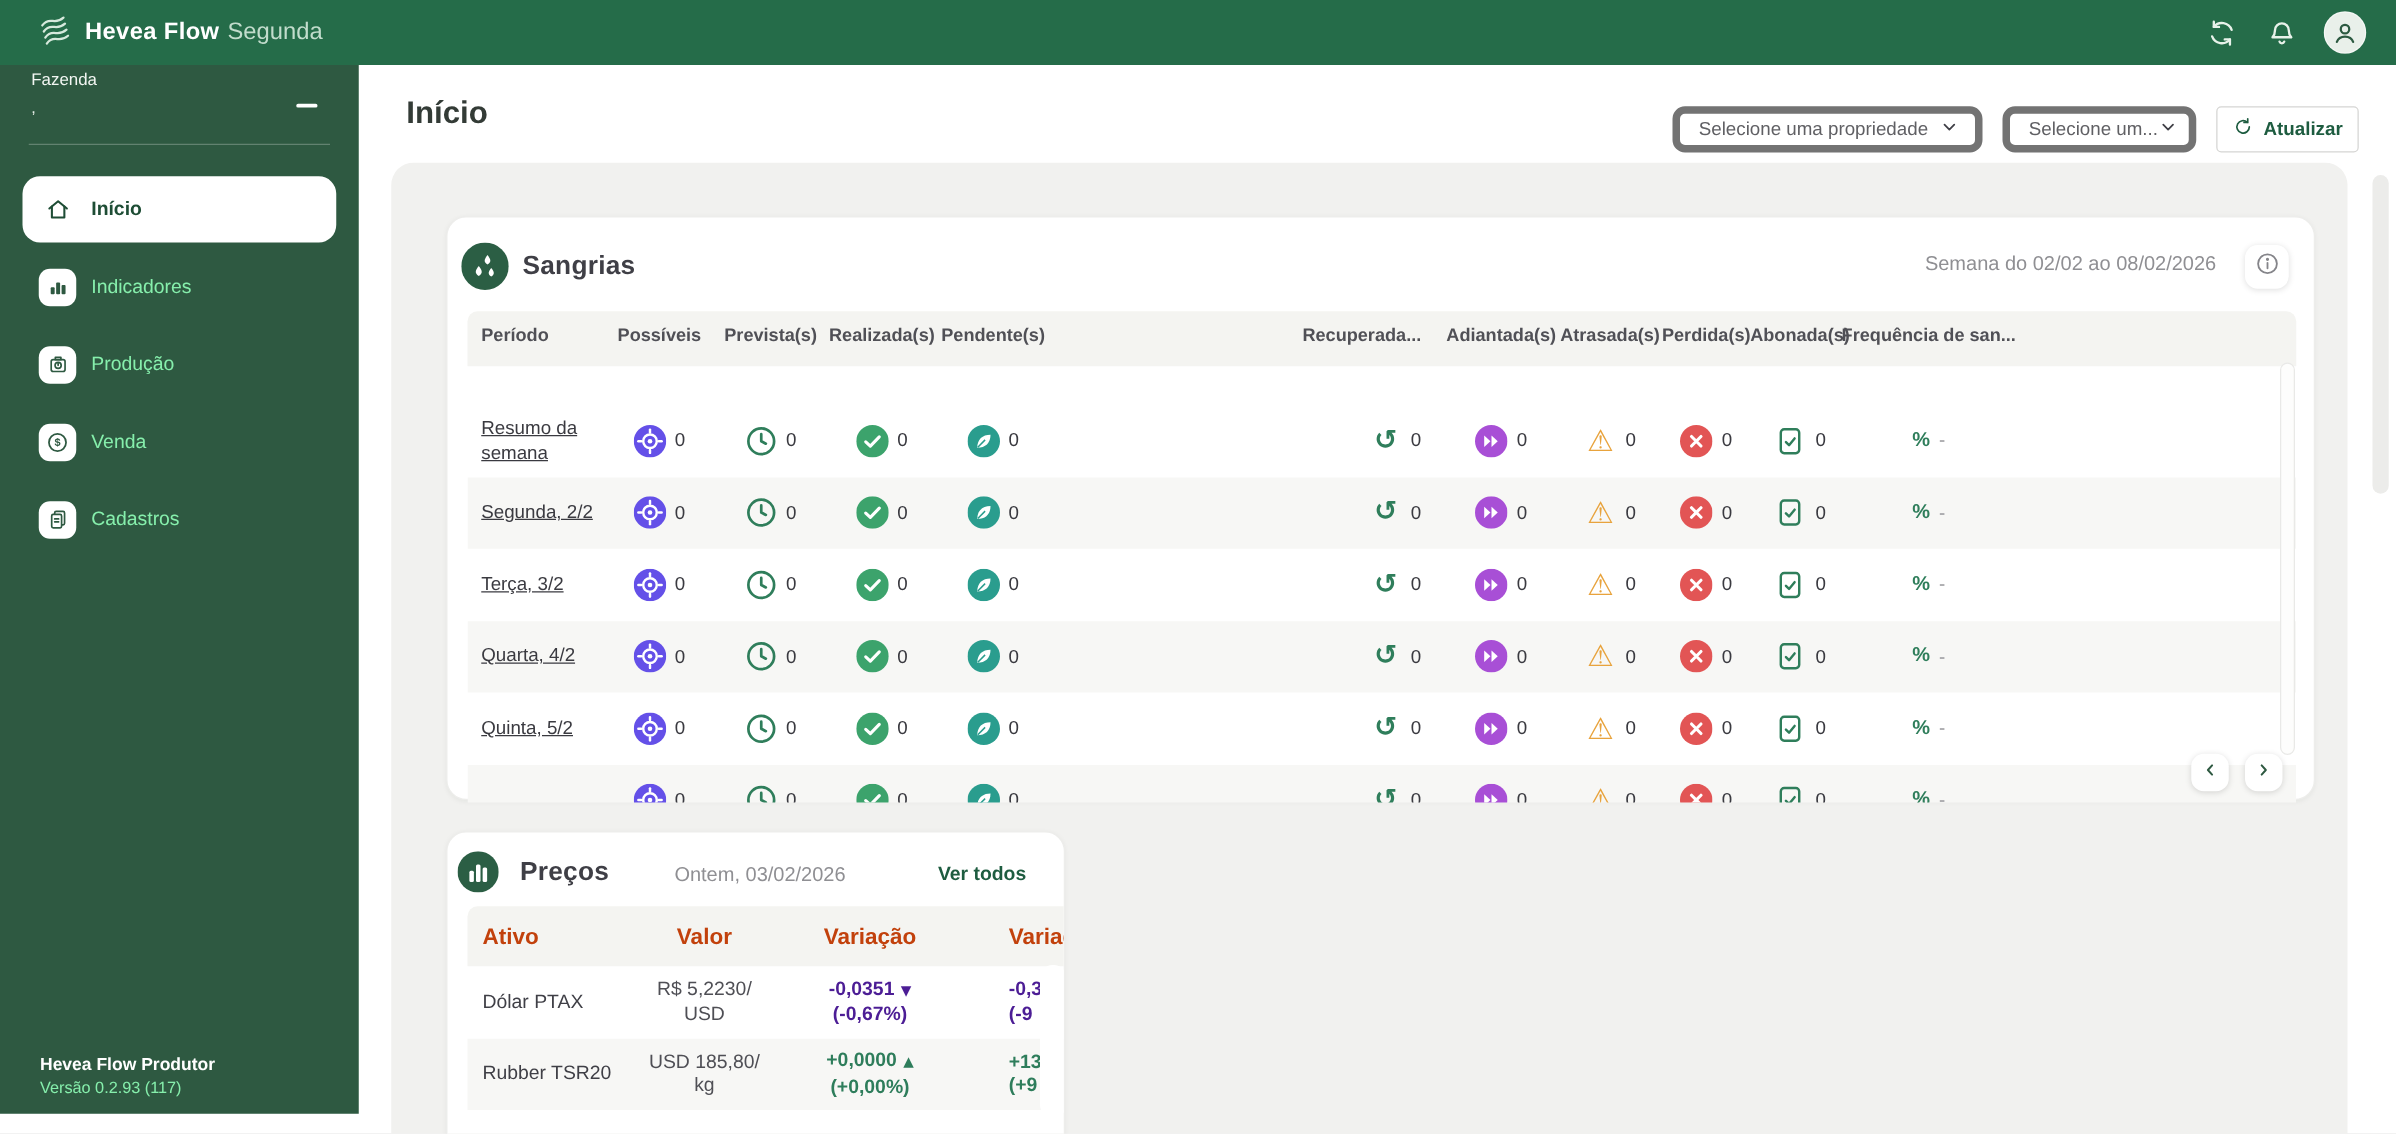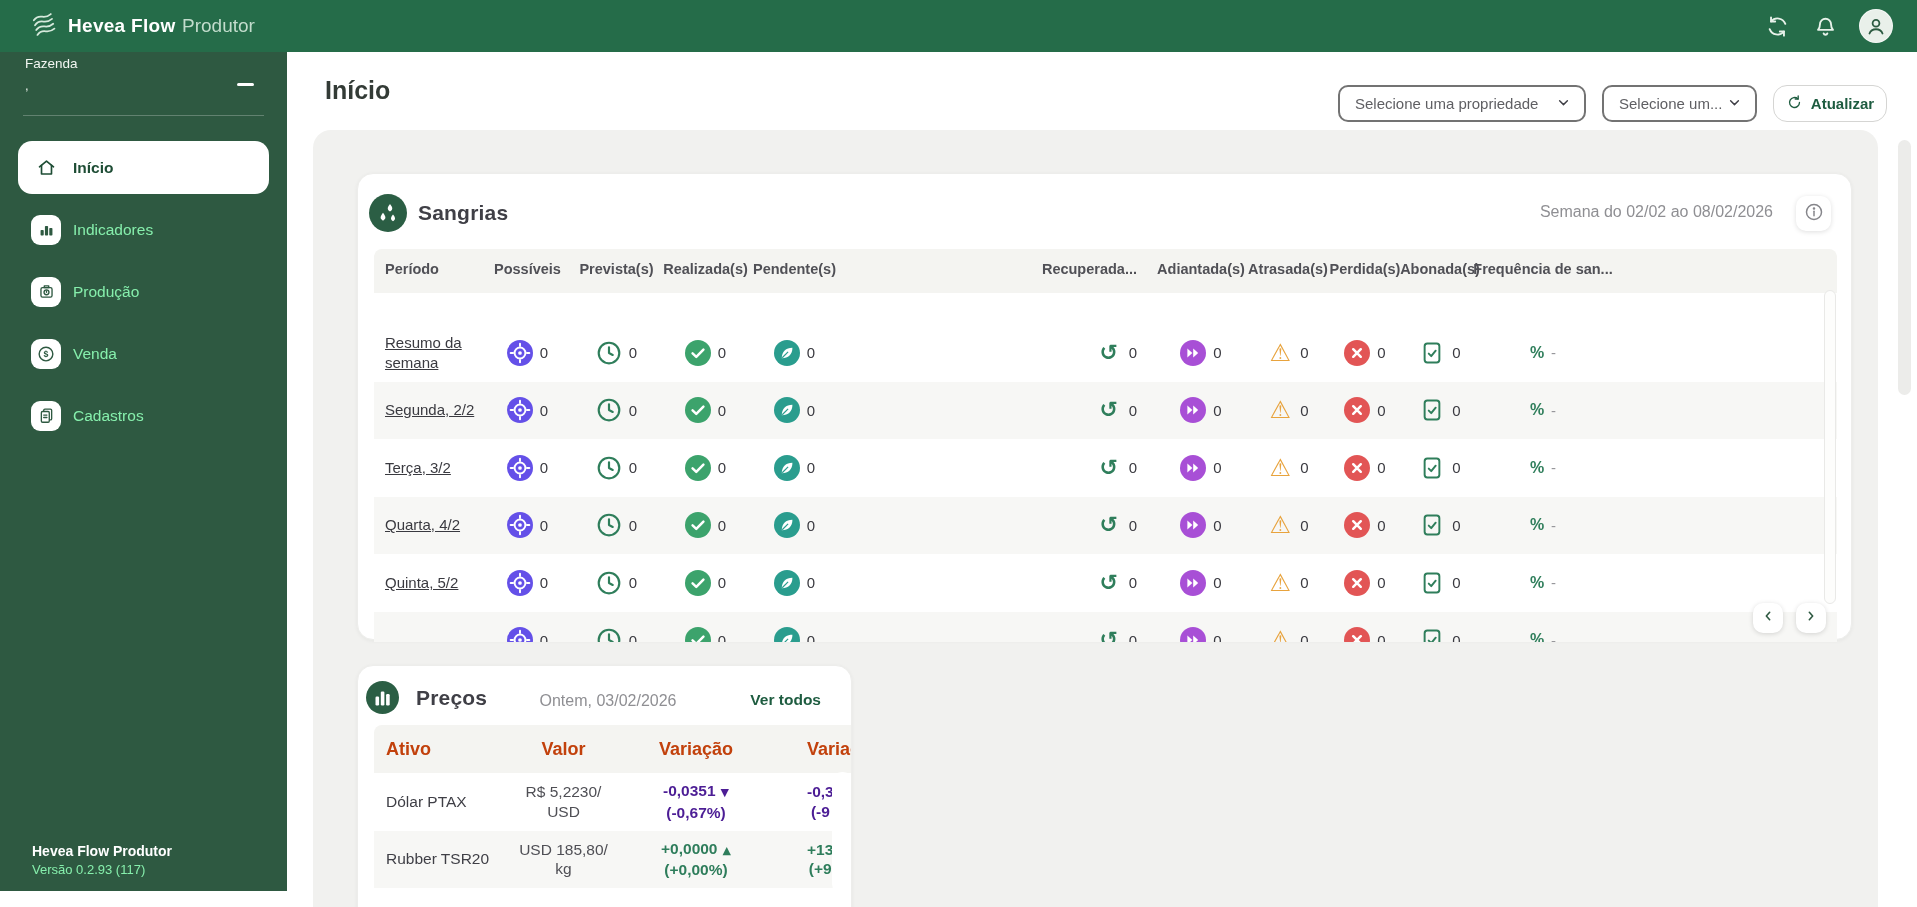--- a/index.html
+++ b/index.html
@@ -33,26 +33,26 @@
   .nav-label { margin-left:12px; font-size:15.5px; color:#86efac; }
   .nav-item.active .nav-label { color:#1E4D35; font-weight:700; }
   .side-footer { position:absolute; left:32px; bottom:14px; }
   .side-footer .t { font-size:14px; font-weight:700; color:#fff; }
   .side-footer .v { font-size:13px; color:#86efac; margin-top:3px; }
 
   
   .header-band { position:absolute; left:287px; top:52px; width:1630px; height:78px; background:#fff; z-index:10; }
   .page-title { position:absolute; left:38px; top:24px; font-size:25px; font-weight:700; color:#333B36; }
   .controls { position:absolute; right:30px; top:33px; display:flex; gap:16px; }
-  .select { height:37px; border:2px solid #737373; border-radius:10px; background:#fff; cursor:pointer;
+  .select { height:37px; border:6px solid #737373; border-radius:10px; background:#fff; cursor:pointer;
             display:flex; align-items:center; justify-content:space-between; padding:0 12px 0 15px;
             color:#5F5F63; font-size:15px; white-space:nowrap; overflow:hidden; }
   .select.property { width:248px; }
   .select.secondary { width:155px; }
-  .btn-refresh { height:37px; width:114px; border:1px solid #D5D5D3; border-radius:14px; background:#fff; cursor:pointer;
+  .btn-refresh { height:37px; width:114px; border:1px solid #D5D5D3; border-radius:4px; background:#fff; cursor:pointer;
                  display:flex; align-items:center; justify-content:center; gap:8px;
                  color:#1E5C40; font-weight:700; font-size:15px; }
 
   
   .panel { position:absolute; left:313px; top:130px; width:1565px; height:777px; background:#F1F1EF;
            border-radius:18px 18px 0 0; z-index:5; }
   .page-scrollbar { position:absolute; right:6px; top:140px; width:13px; height:255px; background:#ECECEA;
                     border-radius:7px; z-index:6; cursor:pointer; }
 
   .card { position:absolute; background:#fff; border-radius:16px; border:1px solid #EDEDEB;
@@ -98,21 +98,21 @@
   .pr-grid { display:grid; grid-template-columns:132px 115px 150px 1fr; align-items:center; height:100%; }
   .pr-h { font-size:18px; color:#c2410c; font-weight:700; justify-self:center; }
   .pr-h.hl { justify-self:start; padding-left:12px; }
   .pr-h.h4 { justify-self:start; padding-left:36px; white-space:nowrap; }
   .pr-rows { position:absolute; left:16px; top:107px; width:479px; }
   .pr-row { height:57.5px; display:grid; grid-template-columns:132px 115px 150px 1fr; align-items:center; }
   .pr-row.stripe { background:#F7F7F5; }
   .pr-ativo { padding-left:12px; font-size:15.5px; color:#3F3F46; }
   .pr-valor { justify-self:center; text-align:center; font-size:15.5px; color:#4F4F55; line-height:19.5px; }
   .pr-var  { justify-self:center; text-align:center; font-size:15.5px; font-weight:700; line-height:19.5px; }
-  .pr-var2 { justify-self:start; padding-left:36px; text-align:center; font-size:15.5px; font-weight:700; line-height:19.5px; white-space:nowrap; }
+  .pr-var2 { justify-self:start; padding-left:36px; text-align:left; font-size:15.5px; font-weight:700; line-height:19.5px; white-space:nowrap; }
   .up { color:#2E7D5B; } .down { color:#4c1d95; }
   .arr { font-family:"DejaVu Sans", sans-serif; font-size:11px; margin-left:5px; }
   .pr-scroll { position:absolute; left:474px; top:106px; width:21px; height:122px; background:#fff; border-radius:10px; cursor:pointer; }
 </style>
 </head>
 <body>
 
 <div class="app">
 
   <div class="topbar">
@@ -122,21 +122,21 @@
             <g stroke="#D6E9DC" stroke-width="1.8" fill="none" stroke-linecap="round" transform="rotate(-14 14 14)">
               <path d="M5 8 q4 -3.5 9 -1.5 q4.5 1.8 9 -0.5"></path>
               <path d="M5 13 q4 -3.5 9 -1.5 q4.5 1.8 9 -0.5"></path>
               <path d="M5 18 q4 -3.5 9 -1.5 q4.5 1.8 9 -0.5"></path>
               <path d="M5 23 q4 -3.5 9 -1.5 q4.5 1.8 9 -0.5"></path>
             </g>
           </svg>
       </span>
       <span>
         <span class="brand-name">Hevea Flow</span>
-        <span class="brand-suffix">Produtor</span>
+        <span class="brand-suffix">Segunda</span>
       </span>
     </div>
     <div class="top-actions">
       <span class="icon-btn">
         <svg width="25" height="25" viewBox="0 0 24 24" fill="none" stroke="#E8F2EA" stroke-width="1.8" stroke-linecap="round" stroke-linejoin="round">
             <path d="M19.5 9.5 A8 8 0 0 0 5.8 7.2"></path>
             <path d="M5.8 3.2 V7.2 H9.8"></path>
             <path d="M4.5 14.5 A8 8 0 0 0 18.2 16.8"></path>
             <path d="M18.2 20.8 V16.8 H14.2"></path>
           </svg>

